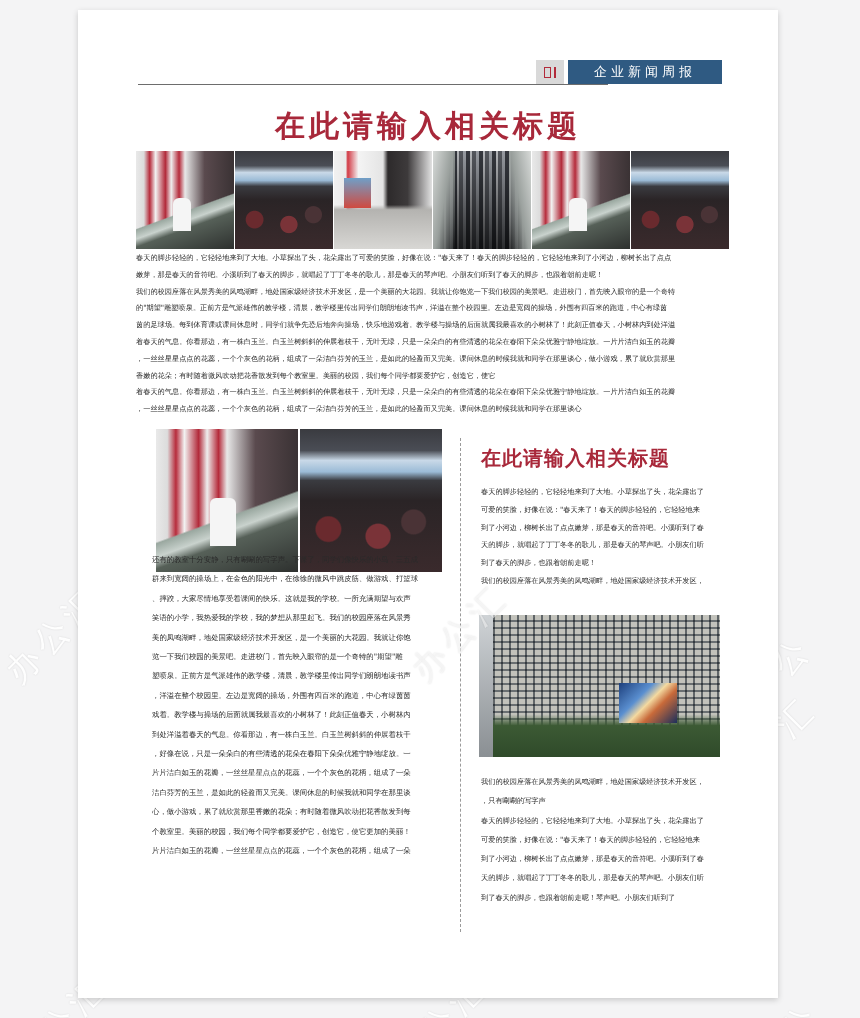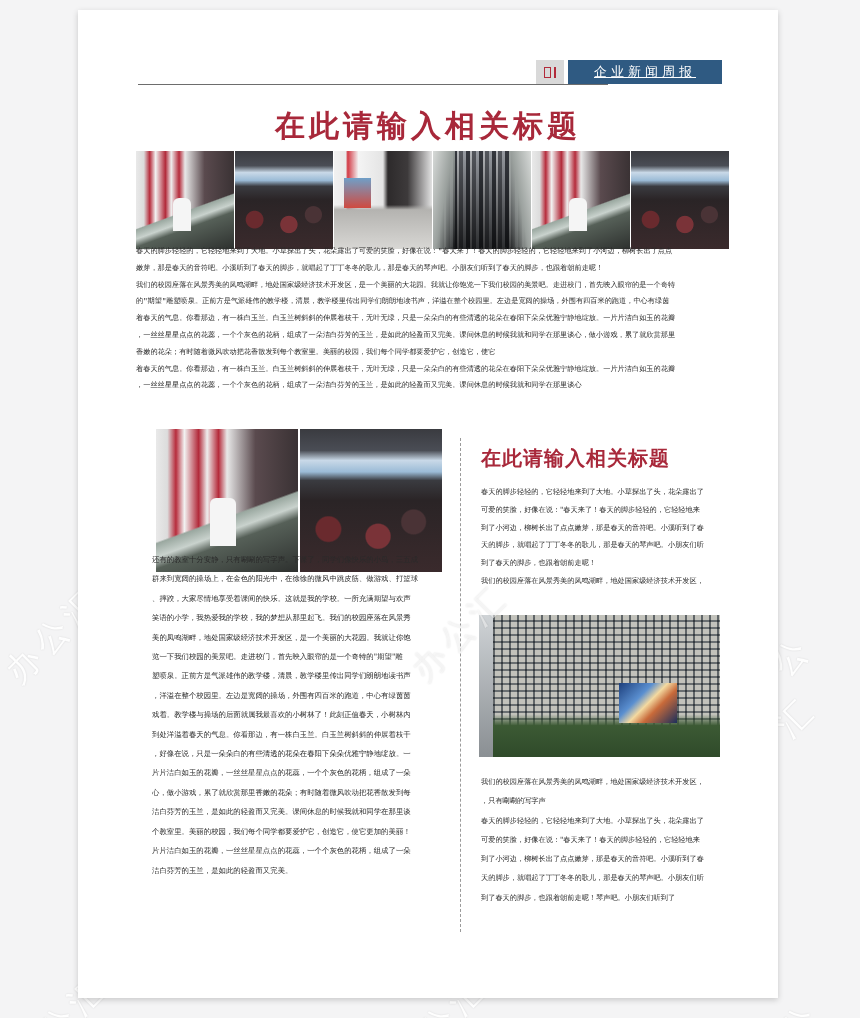--- a/index.html
+++ b/index.html
@@ -55,21 +55,21 @@
     background: #b22a3a;
   }
   .masthead {
     position: absolute;
     left: 490px; top: 50px;
     width: 154px; height: 24px;
     background: #2f5a82;
     color: #ffffff;
     font-size: 13px;
     letter-spacing: 4px;
-    display: flex; align-items: center; justify-content: center; text-decoration: underline;
+    display: flex; align-items: center; justify-content: center;
   }
   .main-title {
     position: absolute;
     left: 0; top: 96px; width: 700px;
     text-align: center;
     color: #a8283a;
     font-size: 30px;
     letter-spacing: 4px;
   }
   .photo-strip {
@@ -125,21 +125,21 @@
     right: 0; top: 0; width: 22%; height: 100%;
     background: linear-gradient(260deg, #d7dad8 0%, #9aa09d 50%, transparent 100%);
   }
   .body-text {
     position: absolute;
     color: #2a2a2a;
     font-size: 7.2px;
     line-height: 16.8px;
   }
   .body-text p { white-space: nowrap; overflow: hidden; }
-  .top-text { left: 58px; top: 233px; width: 595px; font-family: Liberation Mono, monospace; }
+  .top-text { left: 58px; top: 240px; width: 595px; }
   .photo-pair {
     position: absolute;
     left: 78px; top: 419px;
     width: 286px; height: 143px;
     display: flex; gap: 2px;
   }
   .photo-pair .photo { flex: 1; }
   .left-col {
     left: 74px; top: 540px; width: 292px;
     font-size: 7.4px; line-height: 19.4px;
@@ -209,20 +209,21 @@
     <div class="photo ph-stairs"></div>
     <div class="photo ph-escalator"></div>
     <div class="photo ph-crowd"></div>
   </div>
 
   <div class="body-text top-text">
     <p>春天的脚步轻轻的，它轻轻地来到了大地。小草探出了头，花朵露出了可爱的笑脸，好像在说："春天来了！春天的脚步轻轻的，它轻轻地来到了小河边，柳树长出了点点</p>
     <p>嫩芽，那是春天的音符吧。小溪听到了春天的脚步，就唱起了丁丁冬冬的歌儿，那是春天的琴声吧。小朋友们听到了春天的脚步，也跟着朝前走呢！</p>
     <p>我们的校园座落在风景秀美的凤鸣湖畔，地处国家级经济技术开发区，是一个美丽的大花园。我就让你饱览一下我们校园的美景吧。走进校门，首先映入眼帘的是一个奇特</p>
     <p>的"期望"雕塑喷泉。正前方是气派雄伟的教学楼，清晨，教学楼里传出同学们朗朗地读书声，洋溢在整个校园里。左边是宽阔的操场，外围有四百米的跑道，中心有绿茵</p>
+    <p>茵的足球场。每到体育课或课间休息时，同学们就争先恐后地奔向操场，快乐地游戏着。教学楼与操场的后面就属我最喜欢的小树林了！此刻正值春天，小树林内到处洋溢</p>
     <p>着春天的气息。你看那边，有一株白玉兰。白玉兰树斜斜的伸展着枝干，无叶无绿，只是一朵朵白的有些清透的花朵在春阳下朵朵优雅宁静地绽放。一片片洁白如玉的花瓣</p>
     <p>，一丝丝星星点点的花蕊，一个个灰色的花柄，组成了一朵洁白芬芳的玉兰，是如此的轻盈而又完美。课间休息的时候我就和同学在那里谈心，做小游戏，累了就欣赏那里</p>
     <p>香嫩的花朵；有时随着微风吹动把花香散发到每个教室里。美丽的校园，我们每个同学都要爱护它，创造它，使它</p>
     <p>着春天的气息。你看那边，有一株白玉兰。白玉兰树斜斜的伸展着枝干，无叶无绿，只是一朵朵白的有些清透的花朵在春阳下朵朵优雅宁静地绽放。一片片洁白如玉的花瓣</p>
     <p>，一丝丝星星点点的花蕊，一个个灰色的花柄，组成了一朵洁白芬芳的玉兰，是如此的轻盈而又完美。课间休息的时候我就和同学在那里谈心</p>
   </div>
 
   <div class="photo-pair">
     <div class="photo ph-escalator"></div>
     <div class="photo ph-crowd"></div>
@@ -234,25 +235,24 @@
     <p>、摔跤，大家尽情地享受着课间的快乐。这就是我的学校。一所充满期望与欢声</p>
     <p>笑语的小学，我热爱我的学校，我的梦想从那里起飞。我们的校园座落在风景秀</p>
     <p>美的凤鸣湖畔，地处国家级经济技术开发区，是一个美丽的大花园。我就让你饱</p>
     <p>览一下我们校园的美景吧。走进校门，首先映入眼帘的是一个奇特的"期望"雕</p>
     <p>塑喷泉。正前方是气派雄伟的教学楼，清晨，教学楼里传出同学们朗朗地读书声</p>
     <p>，洋溢在整个校园里。左边是宽阔的操场，外围有四百米的跑道，中心有绿茵茵</p>
     <p>戏着。教学楼与操场的后面就属我最喜欢的小树林了！此刻正值春天，小树林内</p>
     <p>到处洋溢着春天的气息。你看那边，有一株白玉兰。白玉兰树斜斜的伸展着枝干</p>
     <p>，好像在说，只是一朵朵白的有些清透的花朵在春阳下朵朵优雅宁静地绽放。一</p>
     <p>片片洁白如玉的花瓣，一丝丝星星点点的花蕊，一个个灰色的花柄，组成了一朵</p>
+    <p>洁白芬芳的玉兰，是如此的轻盈而又完美。课间休息的时候我就和同学在那里谈</p>
     <p>心，做小游戏，累了就欣赏那里香嫩的花朵；有时随着微风吹动把花香散发到每</p>
-    <p>洁白芬芳的玉兰，是如此的轻盈而又完美。课间休息的时候我就和同学在那里谈</p>
     <p>个教室里。美丽的校园，我们每个同学都要爱护它，创造它，使它更加的美丽！</p>
     <p>片片洁白如玉的花瓣，一丝丝星星点点的花蕊，一个个灰色的花柄，组成了一朵</p>
-    <p>洁白芬芳的玉兰，是如此的轻盈而又完美。</p>
   </div>
 
   <div class="divider"></div>
 
   <h2 class="sub-title">在此请输入相关标题</h2>
 
   <div class="body-text right-col-a">
     <p>春天的脚步轻轻的，它轻轻地来到了大地。小草探出了头，花朵露出了</p>
     <p>可爱的笑脸，好像在说："春天来了！春天的脚步轻轻的，它轻轻地来</p>
     <p>到了小河边，柳树长出了点点嫩芽，那是春天的音符吧。小溪听到了春</p>

